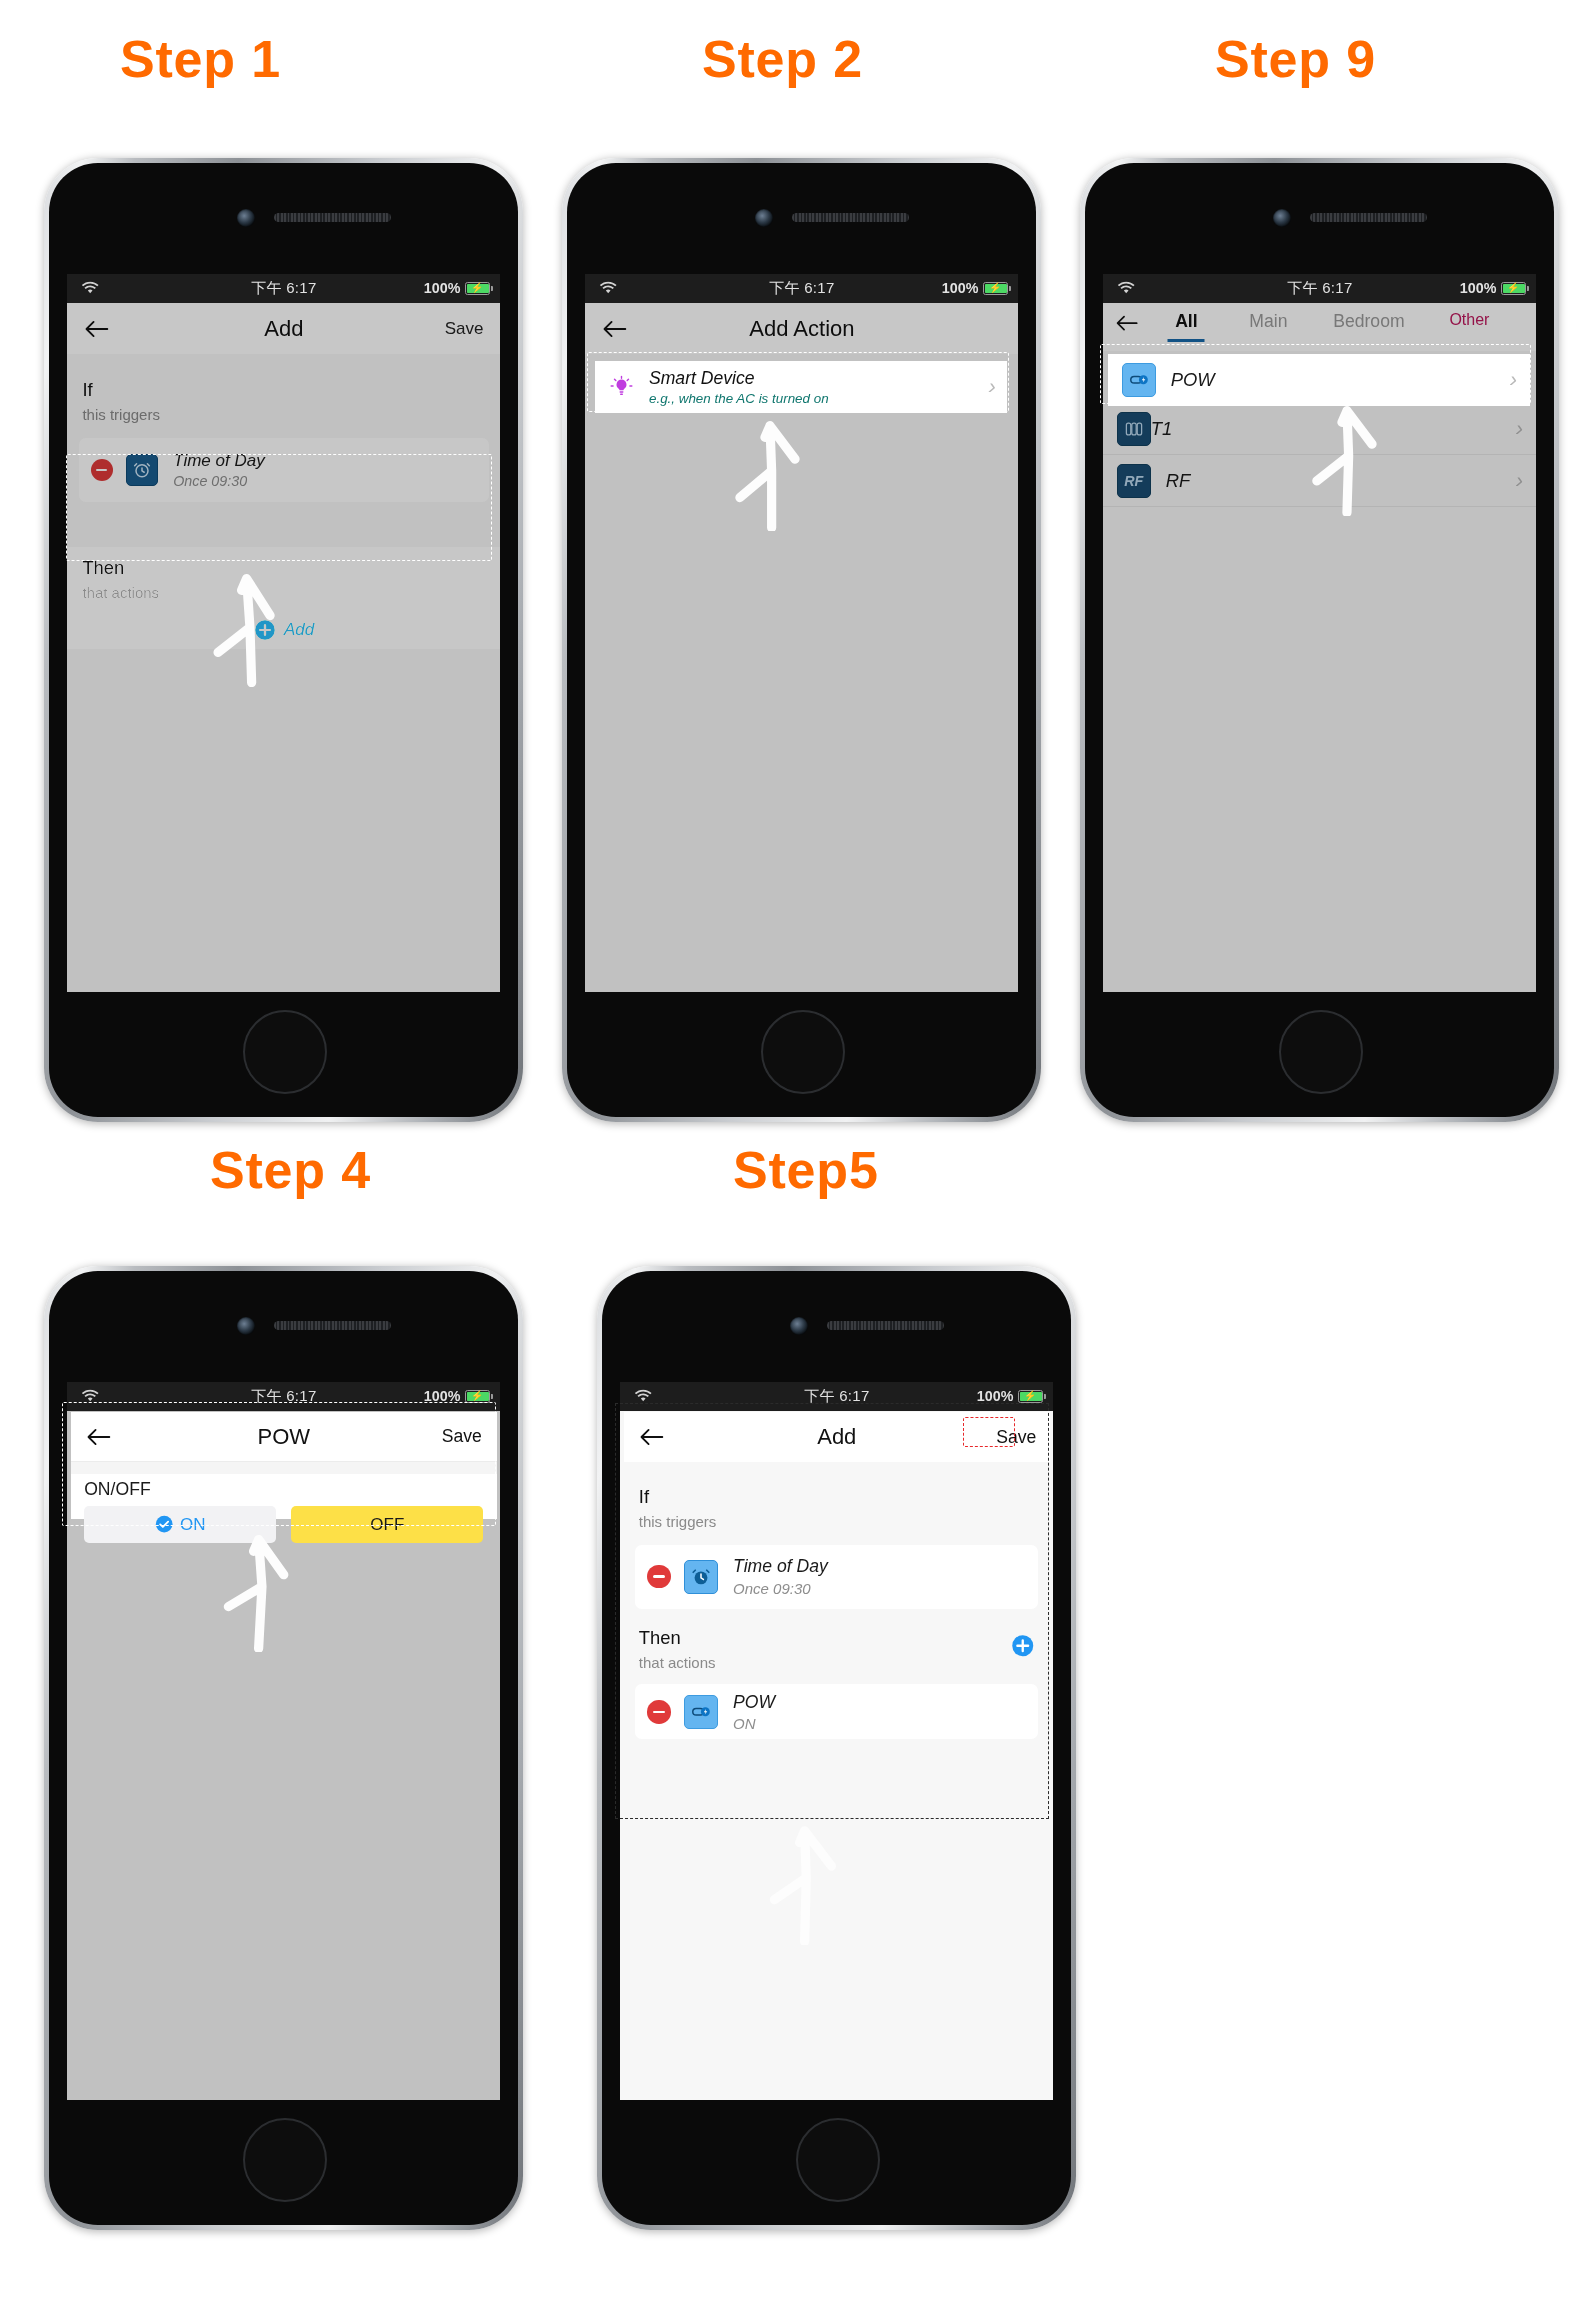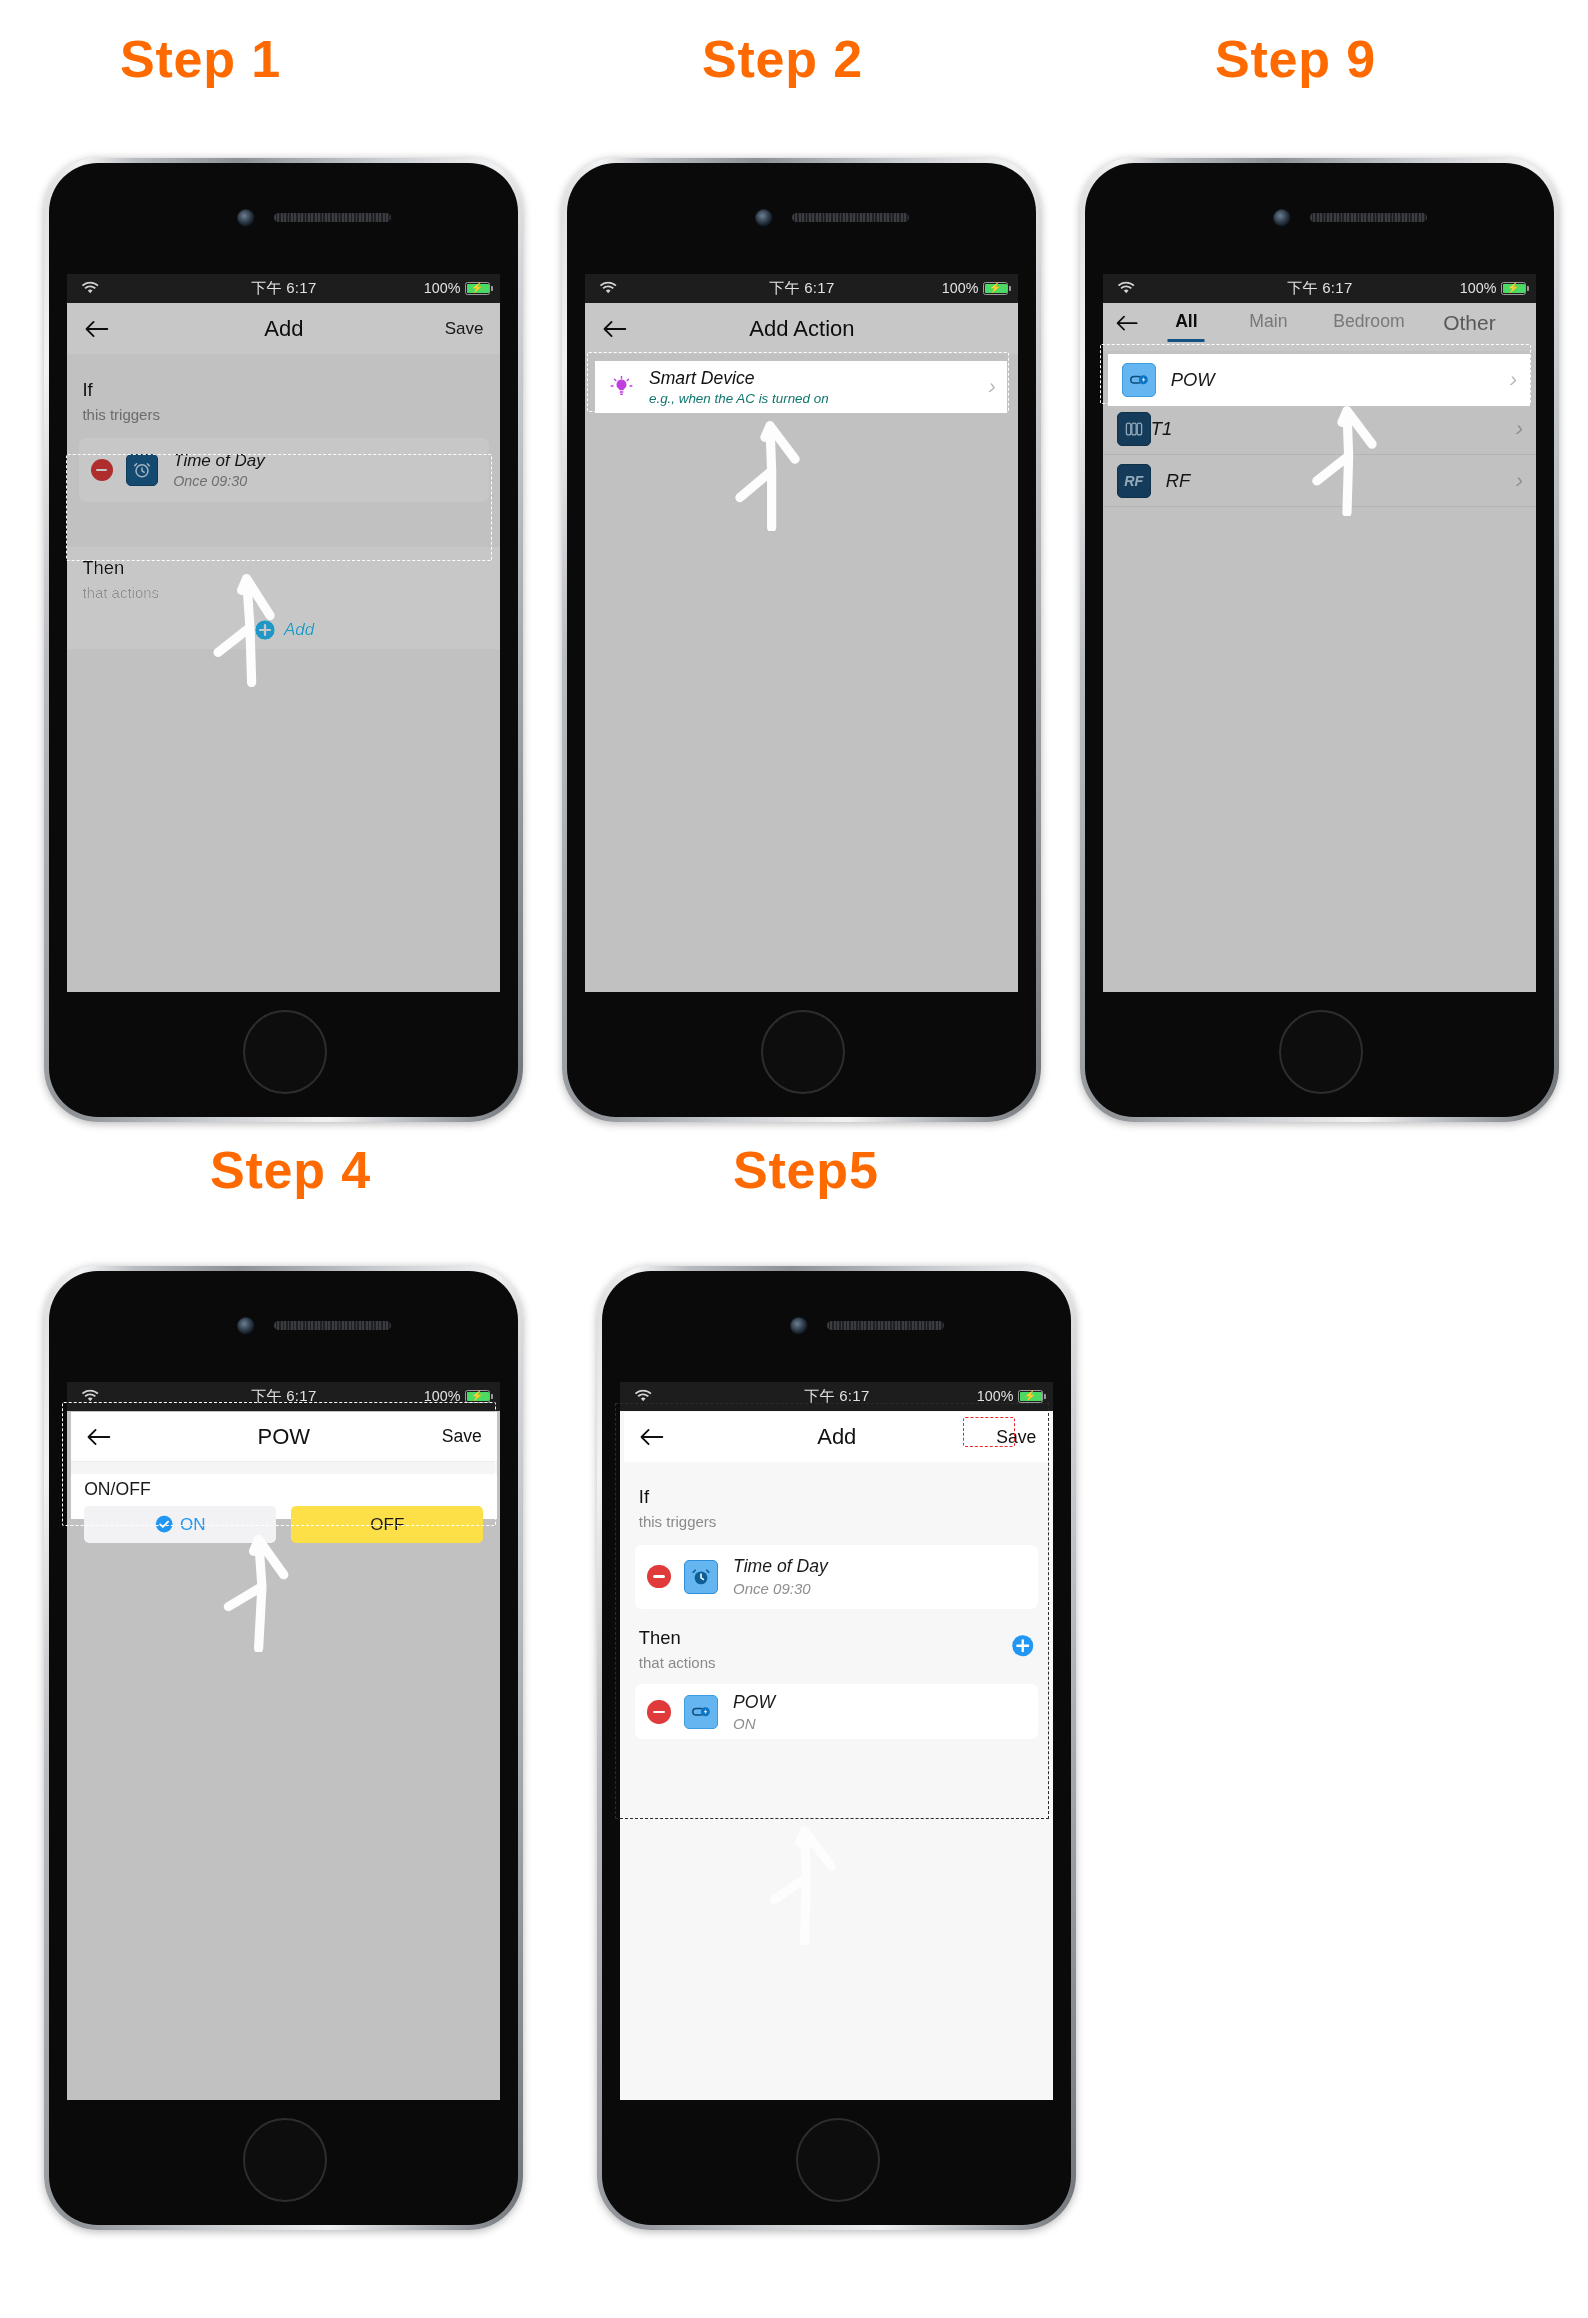--- a/index.html
+++ b/index.html
@@ -29,21 +29,21 @@
   .home-btn{position:absolute;border-radius:50%;background:#0d0d0d;
     border:2.5px solid #2b2d30;box-sizing:border-box;}
 
   
   .screen{position:absolute;overflow:hidden;background:#535353;}
   .statusbar{display:flex;align-items:center;height:100%;background:#1d1d1d;color:#d2d2d2;
     font-size:14.3px;position:relative;}
   .sb-left{position:absolute;left:13.4px;top:50%;transform:translateY(-50%);display:flex;align-items:center;}
   .sb-center{position:absolute;left:0;right:0;text-align:center;top:50%;transform:translateY(-50%);
     font-size:15px;color:#e2e2e2;letter-spacing:0.3px;}
-  .sb-right{position:absolute;right:10px;top:50%;transform:translateY(-50%);display:flex;align-items:center;gap:5px;font-size:14.3px;color:#e2e2e2;}
+  .sb-right{position:absolute;right:10px;top:50%;transform:translateY(-50%);display:flex;align-items:center;gap:5px;font-size:14.3px;color:#e2e2e2;font-weight:bold;}
   .batt{width:25px;height:12.6px;border:1.3px solid #9a9a9a;border-radius:2.5px;position:relative;box-sizing:border-box;padding:0.8px;}
   .batt::after{content:"";position:absolute;right:-3.4px;top:3.4px;width:2.1px;height:5px;background:#9a9a9a;border-radius:0 0.8px 0.8px 0;}
   .batt i{display:block;height:100%;width:100%;background:#4cd964;border-radius:0.8px;}
   .bolt{position:absolute;left:50%;top:50%;transform:translate(-50%,-50%);color:#0d3d18;font-size:10px;line-height:1;}
 
   
   .navbar{display:flex;align-items:center;position:relative;box-sizing:border-box;}
   .nav-back{position:absolute;left:0;display:flex;align-items:center;justify-content:center;}
   .nav-title{position:absolute;left:0;right:0;text-align:center;font-weight:400;}
   .nav-right{position:absolute;right:0;}
@@ -269,21 +269,21 @@
               <span style="font-size:17.6px;color:#111;font-weight:700;">All</span>
               <div style="position:absolute;left:50%;transform:translateX(-50%);bottom:-10px;width:37px;height:2.5px;background:#1769aa;"></div>
             </div>
             <div style="width:92px;text-align:center;">
               <span style="font-size:17.6px;color:#9a9a9a;">Main</span>
             </div>
             <div style="width:109px;text-align:center;">
               <span style="font-size:17.6px;color:#9a9a9a;">Bedroom</span>
             </div>
             <div style="width:92px;text-align:center;">
-              <span style="font-size:21px;color:#737373;">Other</span>
+              <span style="font-size:16px;color:#be185d;">Other</span>
             </div>
           </div>
         </div>
 
         <div class="dim" style="position:absolute;left:0;top:77px;width:100%;bottom:0;background:#f7f7f7;">
           <div class="row" style="position:absolute;left:0;top:52px;width:100%;height:52px;padding:0 13.4px;border-bottom:0.8px solid #e7e7e7;">
             <span class="devicon" style="width:34px;height:34px;background:#1a4d74;border:1.7px solid #11405f;">
               <svg width="22" height="22" viewBox="0 0 26 26">
                   <rect x="4" y="6" width="5.2" height="14" rx="2.3" fill="none" stroke="#bcd9ee" stroke-width="1.5"></rect>
                   <rect x="10.4" y="6" width="5.2" height="14" rx="2.3" fill="none" stroke="#bcd9ee" stroke-width="1.5"></rect>

